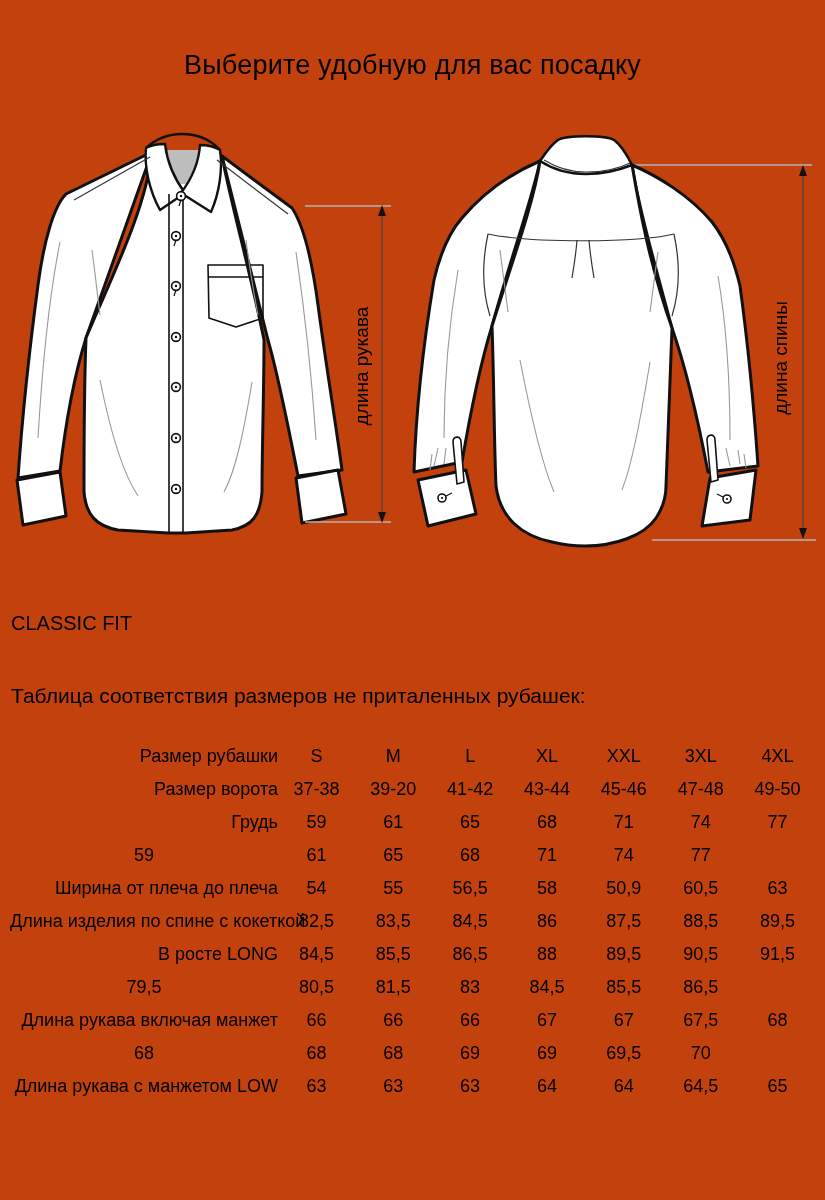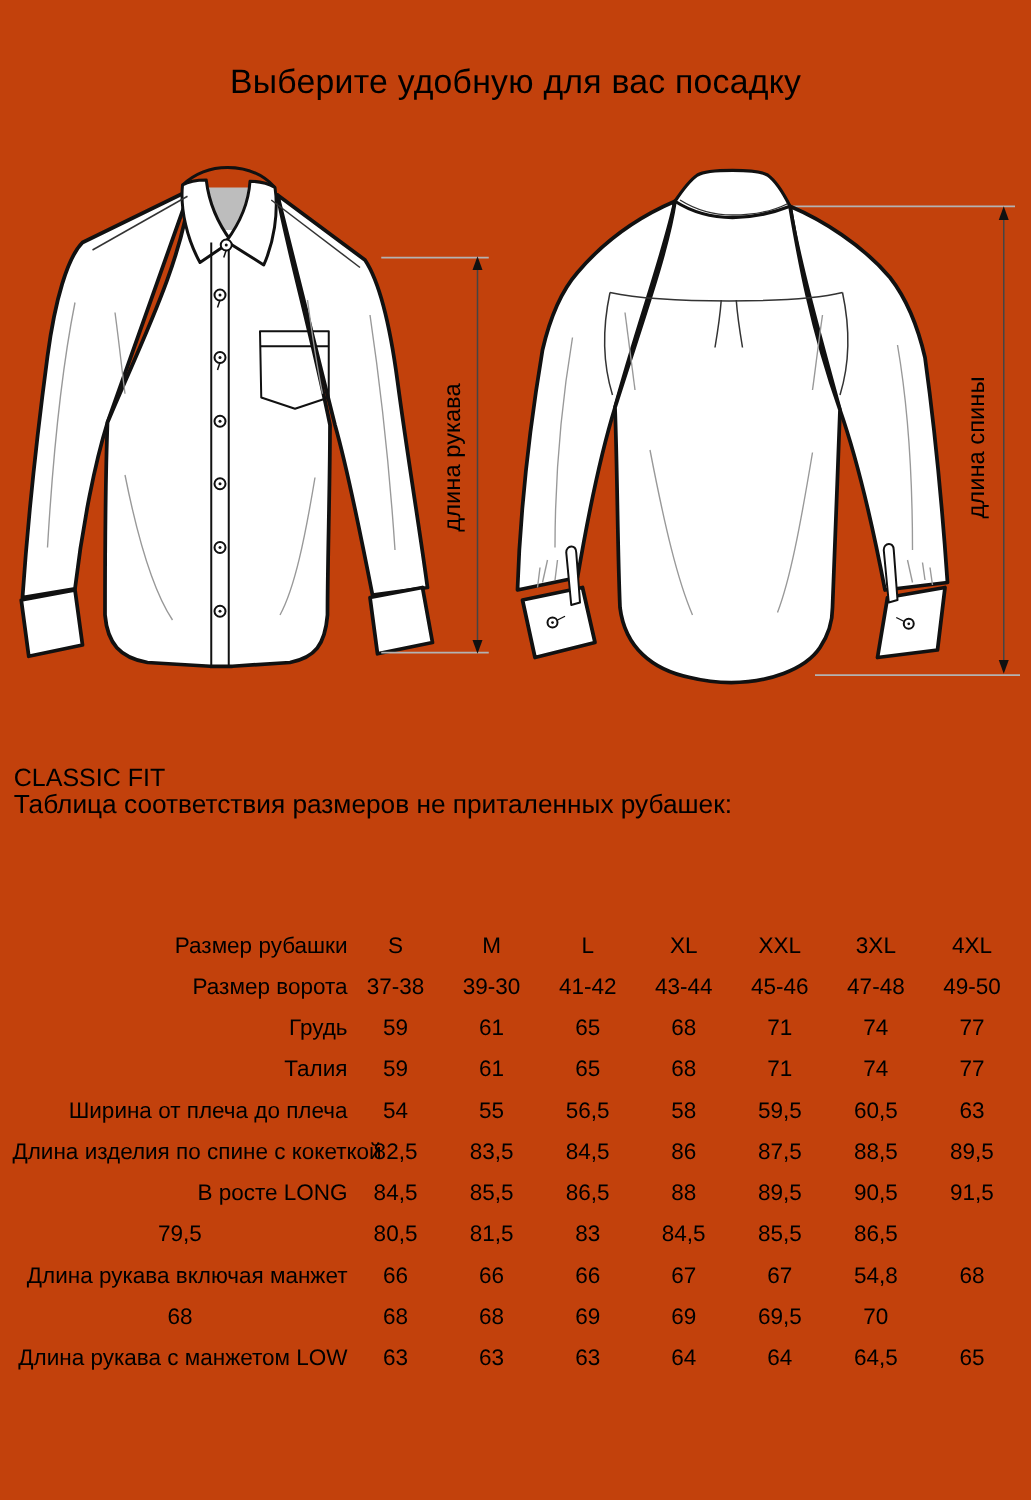--- a/index.html
+++ b/index.html
@@ -3,21 +3,21 @@
 <meta charset="utf-8">
 <style>
   html,body{margin:0;padding:0;background:#fff;}
   #page{position:relative;width:825px;height:1200px;background:#c2410c;overflow:hidden;
         font-family:"Liberation Sans",sans-serif;color:#000;}
   .title{position:absolute;top:50px;left:0;width:825px;text-align:center;
          font-size:27px;font-weight:400;letter-spacing:0.2px;}
   .svg-front{position:absolute;left:0;top:130px;}
   .svg-back{position:absolute;left:400px;top:130px;}
   .fit-heading{position:absolute;top:612px;left:11px;font-size:20px;font-weight:400;}
-  .fit-subtitle{position:absolute;top:632px;left:11px;font-size:21px;font-weight:400;}
+  .fit-subtitle{position:absolute;top:684px;left:11px;font-size:21px;font-weight:400;}
   .size-table{position:absolute;top:740px;left:10px;width:806px;}
   .trow{display:grid;grid-template-columns:268px repeat(7,1fr);height:33px;align-items:center;}
   .tlabel{font-size:18px;text-align:right;white-space:nowrap;}
   .tcell{font-size:18px;text-align:center;}
   .dim-label{font-size:19px;fill:#000;}
   svg{display:block;}
 </style>
 </head>
 <body>
 
@@ -175,54 +175,53 @@
         <div class="tcell">M</div>
         <div class="tcell">L</div>
         <div class="tcell">XL</div>
         <div class="tcell">XXL</div>
         <div class="tcell">3XL</div>
         <div class="tcell">4XL</div>
       </div>
       <div class="trow">
         <div class="tlabel">Размер ворота</div>
         <div class="tcell">37-38</div>
-        <div class="tcell">39-30</div>
+        <div class="tcell">39-20</div>
         <div class="tcell">41-42</div>
         <div class="tcell">43-44</div>
         <div class="tcell">45-46</div>
         <div class="tcell">47-48</div>
         <div class="tcell">49-50</div>
       </div>
       <div class="trow">
         <div class="tlabel">Грудь</div>
         <div class="tcell">59</div>
         <div class="tcell">61</div>
         <div class="tcell">65</div>
         <div class="tcell">68</div>
         <div class="tcell">71</div>
         <div class="tcell">74</div>
         <div class="tcell">77</div>
       </div>
       <div class="trow">
-        <div class="tlabel">Талия</div>
         <div class="tcell">59</div>
         <div class="tcell">61</div>
         <div class="tcell">65</div>
         <div class="tcell">68</div>
         <div class="tcell">71</div>
         <div class="tcell">74</div>
         <div class="tcell">77</div>
       </div>
       <div class="trow">
         <div class="tlabel">Ширина от плеча до плеча</div>
         <div class="tcell">54</div>
         <div class="tcell">55</div>
         <div class="tcell">56,5</div>
         <div class="tcell">58</div>
-        <div class="tcell">59,5</div>
+        <div class="tcell">50,9</div>
         <div class="tcell">60,5</div>
         <div class="tcell">63</div>
       </div>
       <div class="trow">
         <div class="tlabel">Длина изделия по спине с кокеткой</div>
         <div class="tcell">82,5</div>
         <div class="tcell">83,5</div>
         <div class="tcell">84,5</div>
         <div class="tcell">86</div>
         <div class="tcell">87,5</div>
@@ -248,21 +247,21 @@
         <div class="tcell">85,5</div>
         <div class="tcell">86,5</div>
       </div>
       <div class="trow">
         <div class="tlabel">Длина рукава включая манжет</div>
         <div class="tcell">66</div>
         <div class="tcell">66</div>
         <div class="tcell">66</div>
         <div class="tcell">67</div>
         <div class="tcell">67</div>
-        <div class="tcell">54,8</div>
+        <div class="tcell">67,5</div>
         <div class="tcell">68</div>
       </div>
       <div class="trow">
         <div class="tcell">68</div>
         <div class="tcell">68</div>
         <div class="tcell">68</div>
         <div class="tcell">69</div>
         <div class="tcell">69</div>
         <div class="tcell">69,5</div>
         <div class="tcell">70</div>

